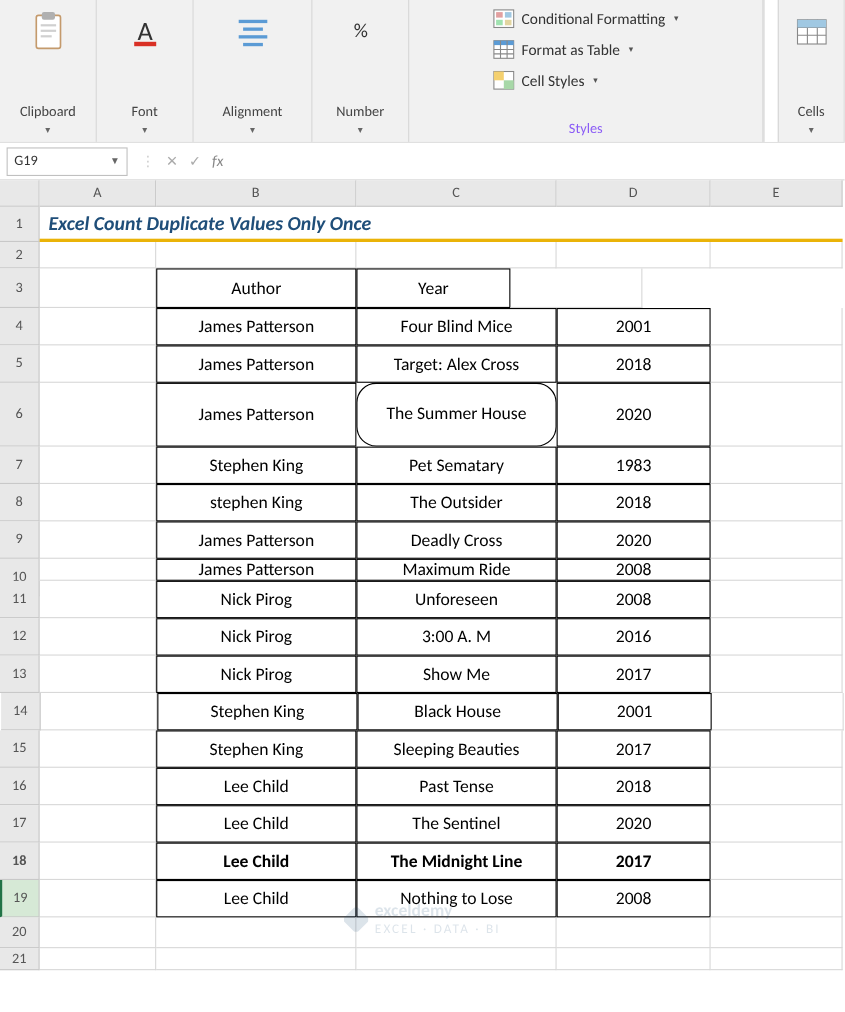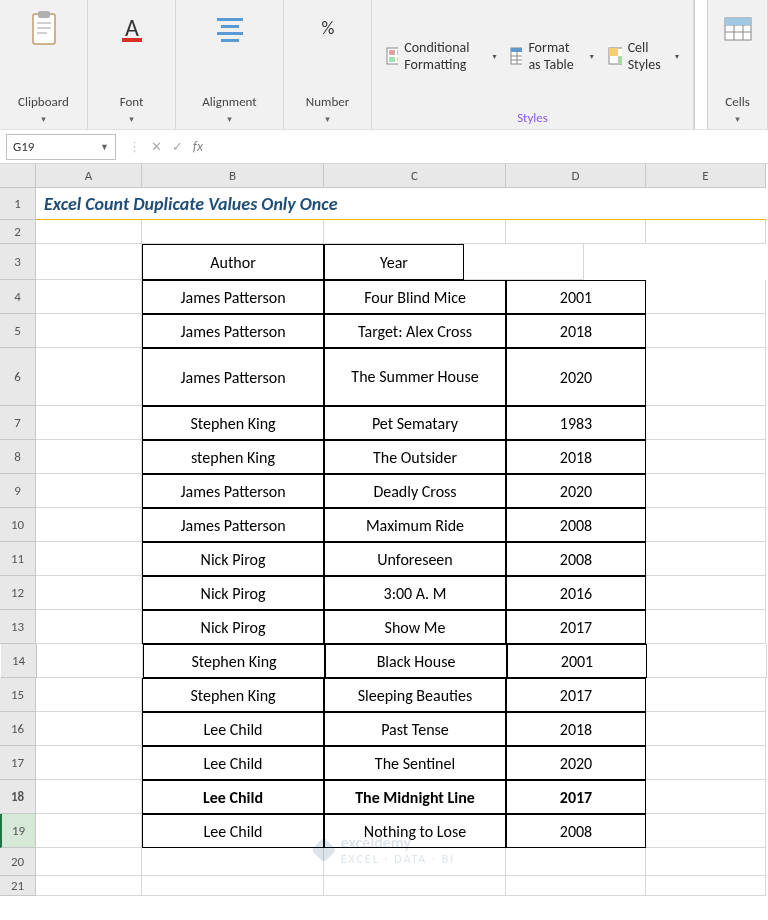--- a/index.html
+++ b/index.html
@@ -6,21 +6,21 @@
 body { background: #fff; width: 768px; height: 920px; overflow: hidden; position: relative; }
 
 
 .ribbon { background: #f1f1f1; border-bottom: 1px solid #e0e0e0; height: 130px; display: flex; position: relative; }
 .ribbon-group { border-right: 1px solid #d8d8d8; display: flex; flex-direction: column; align-items: center; justify-content: space-between; padding: 6px 8px 4px; height: 100%; }
 .ribbon-group.big { min-width: 88px; }
 .ribbon-icon-big { width: 42px; height: 42px; display: flex; align-items: center; justify-content: center; margin-top: 2px; }
 .ribbon-label { font-size: 13px; color: #444; text-align: center; line-height: 1.3; }
 .ribbon-label .drop { font-size: 9px; color: #666; display: block; margin-top: 2px; }
 .styles-group { flex: 1; padding: 6px 10px 4px; display: flex; flex-direction: column; }
-.styles-items { display: flex; gap: 6px; flex: 1; }
+.styles-items { display: flex; flex-direction: column; gap: 6px; flex: 1; }
 .styles-item { display: flex; align-items: center; gap: 6px; font-size: 14px; color: #333; cursor: pointer; padding: 2px 4px; }
 .styles-footer { text-align: center; font-size: 13px; color: #8b5cf6; margin-top: 4px; }
 .ribbon-divider { width: 14px; background: #fff; border-left: 1px solid #d0d0d0; border-right: 1px solid #d0d0d0; }
 
 
 .formula-row { display: flex; align-items: center; height: 34px; border-bottom: 1px solid #d8d8d8; background: #fff; padding-left: 6px; }
 .name-box { width: 110px; height: 26px; border: 1px solid #c0c0c0; display: flex; align-items: center; justify-content: space-between; padding: 0 6px; font-size: 13px; color: #333; }
 .name-box .drop-ico { font-size: 9px; color: #666; }
 .fb-buttons { display: flex; align-items: center; gap: 10px; padding: 0 12px; color: #aaa; font-size: 13px; }
 .fb-buttons span { cursor: pointer; }
@@ -36,34 +36,34 @@
 .col-B { width: 182px; }
 .col-C { width: 182px; }
 .col-D { width: 140px; }
 .col-E { width: 120px; }
 .rows { }
 .row { display: flex; height: 32px; }
 .row.tall { height: 58px; }
 .row-h { width: 36px; background: #e8e8e8; border-right: 1px solid #c8c8c8; border-bottom: 1px solid #c8c8c8; display: flex; align-items: center; justify-content: center; font-size: 13px; color: #555; }
 .row-h.active { background: #d6e9d6; border-left: 2px solid #217346; }
 .cell { border-right: 1px solid #d8d8d8; border-bottom: 1px solid #d8d8d8; display: flex; align-items: center; padding: 0 6px; font-size: 16px; color: #000; overflow: hidden; }
-.title-cell { font-weight: bold; font-style: italic; color: #1f4e79; font-size: 18px; border-bottom: 1px solid #eab308; width: 730px; padding: 4px 8px; height: 32px; display: flex; align-items: center; }
+.title-cell { font-weight: bold; font-style: italic; color: #1f4e79; font-size: 18px; border-bottom: 3px solid #eab308; width: 730px; padding: 4px 8px; height: 32px; display: flex; align-items: center; }
 .title-row .row-h { height: 32px; }
 
 
 .tbl .cell { border: 1px solid #000; justify-content: center; text-align: center; }
 .tbl .col-B.cell { padding: 0 8px; }
 
 
 .watermark { position: absolute; left: 50%; transform: translateX(-50%); bottom: 30px; opacity: 0.15; font-size: 16px; color: #1f4e79; display: flex; align-items: center; gap: 6px; pointer-events: none; }
 .watermark .wm-sub { font-size: 12px; letter-spacing: 2px; display: block; text-align: center; }
 
 svg { display: block; }
 .mini-drop { font-size: 8px; color: #555; margin-left: 2px; }
-.two-line { line-height: 1.15; }
+.two-line { line-height: 1.15; border-radius: 18px; }
 </style>
 </head>
 <body>
 
 <div class="ribbon">
   <div class="ribbon-group big">
     <div class="ribbon-icon-big">
       <svg width="34" height="38" viewBox="0 0 34 38">
           <rect x="6" y="4" width="22" height="30" rx="2" fill="#fff" stroke="#c49a6c" stroke-width="1.5"></rect>
           <rect x="11" y="1" width="12" height="7" rx="2" fill="#b0b0b0"></rect>
@@ -244,21 +244,21 @@
           <div class="cell col-E" style="border:none;border-right:1px solid #d8d8d8;border-bottom:1px solid #d8d8d8"></div>
         </div>
         <div class="row tbl" style="height: 34px;">
           <div class="row-h" style="height:34px">9</div>
           <div class="cell col-A" style="border:none;border-right:1px solid #d8d8d8;border-bottom:1px solid #d8d8d8"></div>
           <div class="cell col-B">James Patterson</div>
           <div class="cell col-C" style="">Deadly Cross</div>
           <div class="cell col-D">2020</div>
           <div class="cell col-E" style="border:none;border-right:1px solid #d8d8d8;border-bottom:1px solid #d8d8d8"></div>
         </div>
-        <div class="row tbl" style="height: 34px;">
+        <div class="row tbl" style="height: 20px;">
           <div class="row-h" style="height:34px">10</div>
           <div class="cell col-A" style="border:none;border-right:1px solid #d8d8d8;border-bottom:1px solid #d8d8d8"></div>
           <div class="cell col-B">James Patterson</div>
           <div class="cell col-C" style="">Maximum Ride</div>
           <div class="cell col-D">2008</div>
           <div class="cell col-E" style="border:none;border-right:1px solid #d8d8d8;border-bottom:1px solid #d8d8d8"></div>
         </div>
         <div class="row tbl" style="height: 34px;">
           <div class="row-h" style="height:34px">11</div>
           <div class="cell col-A" style="border:none;border-right:1px solid #d8d8d8;border-bottom:1px solid #d8d8d8"></div>

